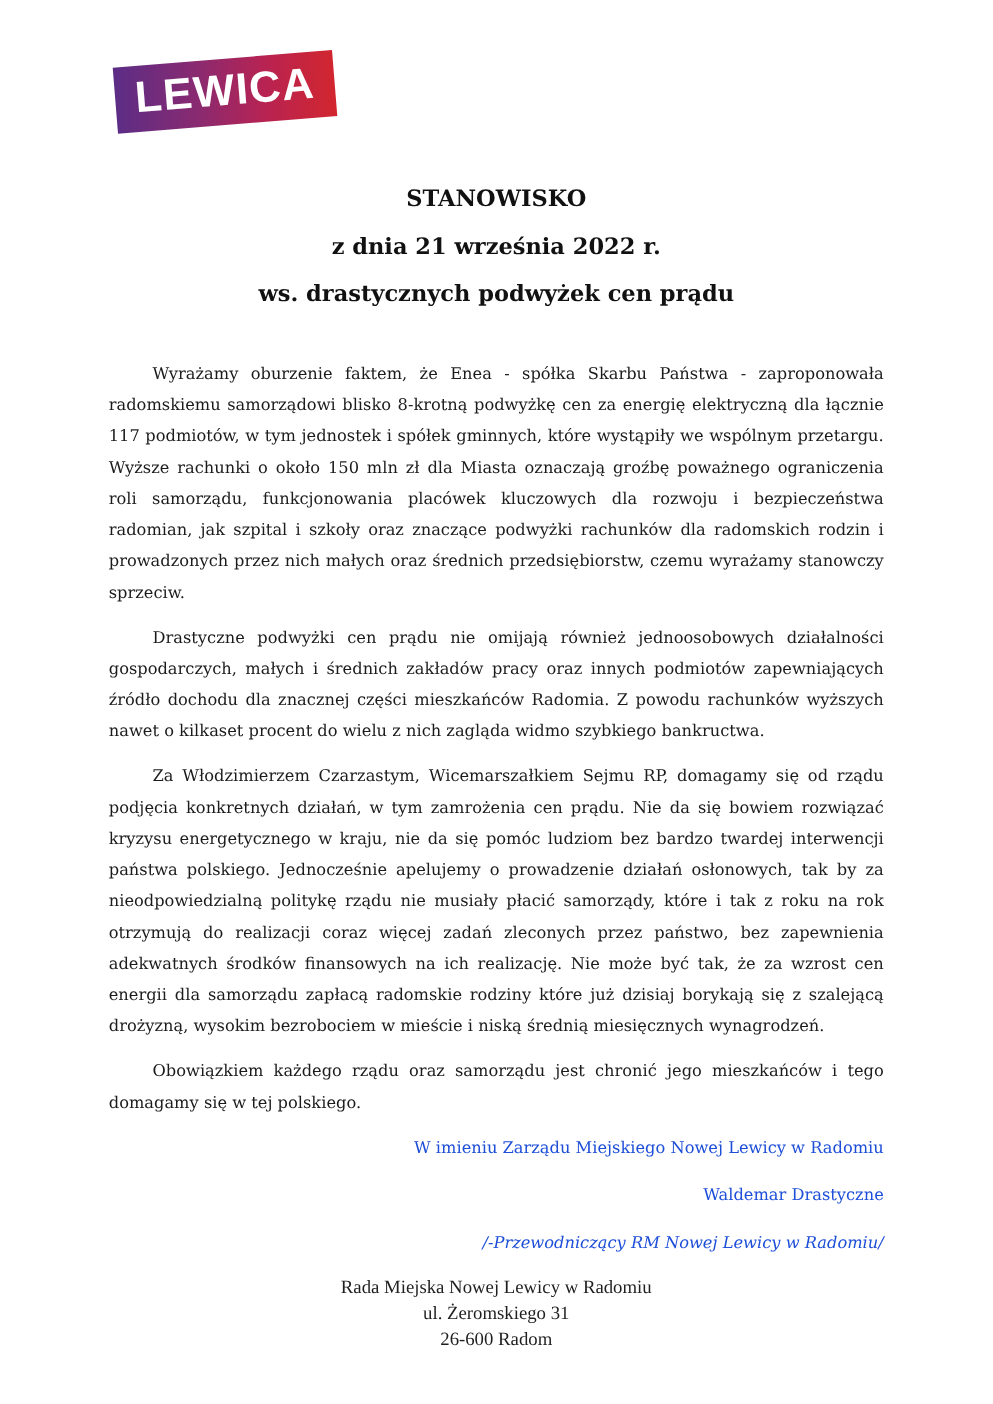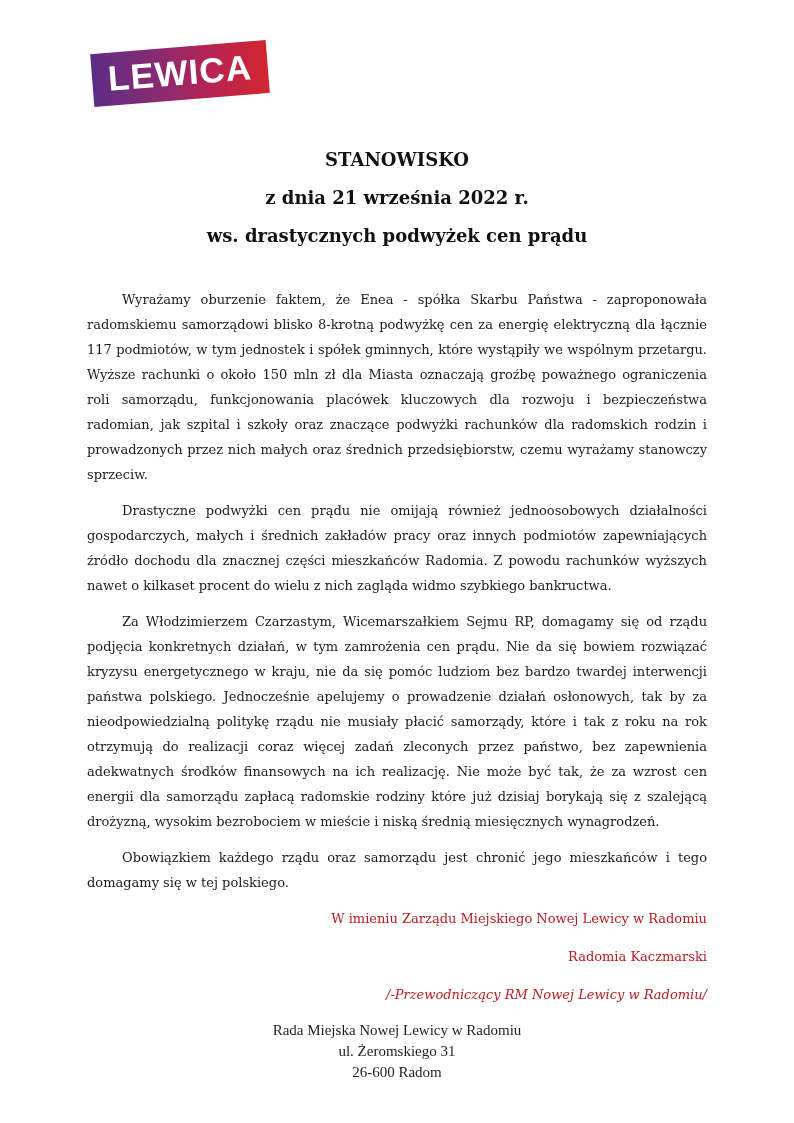--- a/index.html
+++ b/index.html
@@ -69,21 +69,21 @@
     color: #1b1b1b;
   }
 
   
   .signoff { margin-top: 0; }
   .signoff-line {
     font-size: 13px;
     line-height: 25px;
     text-align: right;
     margin: 0 0 13px 0;
-    color: #b91c1c;
+    color: #1d4ed8;
   }
   .signoff-line.italic { font-style: italic; }
 
   
   .footer {
     margin-top: 4px;
     text-align: center;
     font-family: Liberation Serif, serif;
     font-size: 15px;
     line-height: 21px;
@@ -109,21 +109,21 @@
 
     <div class="body-text">
       <p class="para">Wyrażamy oburzenie faktem, że Enea - spółka Skarbu Państwa - zaproponowała radomskiemu samorządowi blisko 8-krotną podwyżkę cen za energię elektryczną dla łącznie 117 podmiotów, w tym jednostek i spółek gminnych, które wystąpiły we wspólnym przetargu. Wyższe rachunki o około 150 mln zł dla Miasta oznaczają groźbę poważnego ograniczenia roli samorządu, funkcjonowania placówek kluczowych dla rozwoju i bezpieczeństwa radomian, jak szpital i szkoły oraz znaczące podwyżki rachunków dla radomskich rodzin i prowadzonych przez nich małych oraz średnich przedsiębiorstw, czemu wyrażamy stanowczy sprzeciw.</p>
       <p class="para">Drastyczne podwyżki cen prądu nie omijają również jednoosobowych działalności gospodarczych, małych i średnich zakładów pracy oraz innych podmiotów zapewniających źródło dochodu dla znacznej części mieszkańców Radomia. Z powodu rachunków wyższych nawet o kilkaset procent do wielu z nich zagląda widmo szybkiego bankructwa.</p>
       <p class="para">Za Włodzimierzem Czarzastym, Wicemarszałkiem Sejmu RP, domagamy się od rządu podjęcia konkretnych działań, w tym zamrożenia cen prądu. Nie da się bowiem rozwiązać kryzysu energetycznego w kraju, nie da się pomóc ludziom bez bardzo twardej interwencji państwa polskiego. Jednocześnie apelujemy o prowadzenie działań osłonowych, tak by za nieodpowiedzialną politykę rządu nie musiały płacić samorządy, które i tak z roku na rok otrzymują do realizacji coraz więcej zadań zleconych przez państwo, bez zapewnienia adekwatnych środków finansowych na ich realizację. Nie może być tak, że za wzrost cen energii dla samorządu zapłacą radomskie rodziny które już dzisiaj borykają się z szalejącą drożyzną, wysokim bezrobociem w mieście i niską średnią miesięcznych wynagrodzeń.</p>
       <p class="para">Obowiązkiem każdego rządu oraz samorządu jest chronić jego mieszkańców i tego domagamy się w tej polskiego.</p>
     </div>
 
     <div class="signoff">
       <p class="signoff-line">W imieniu Zarządu Miejskiego Nowej Lewicy w Radomiu</p>
-      <p class="signoff-line">Radomia Kaczmarski</p>
+      <p class="signoff-line">Waldemar Drastyczne</p>
       <p class="signoff-line italic">/-Przewodniczący RM Nowej Lewicy w Radomiu/</p>
     </div>
 
     <div class="footer">
       <div>Rada Miejska Nowej Lewicy w Radomiu</div>
       <div>ul. Żeromskiego 31</div>
       <div>26-600 Radom</div>
     </div>
 
   </div>

